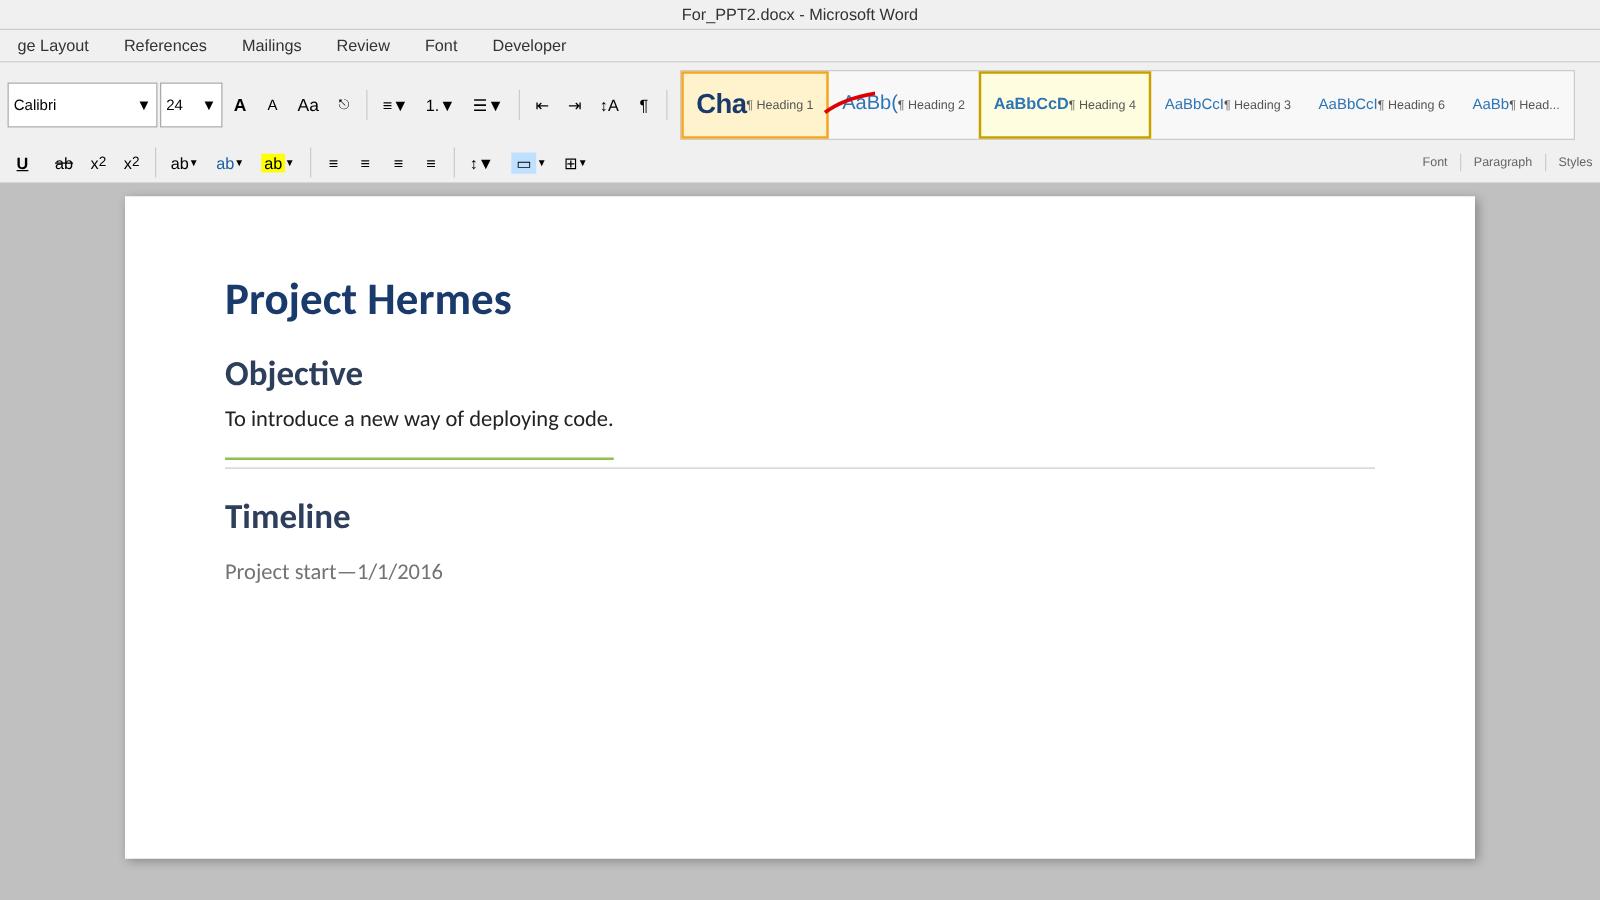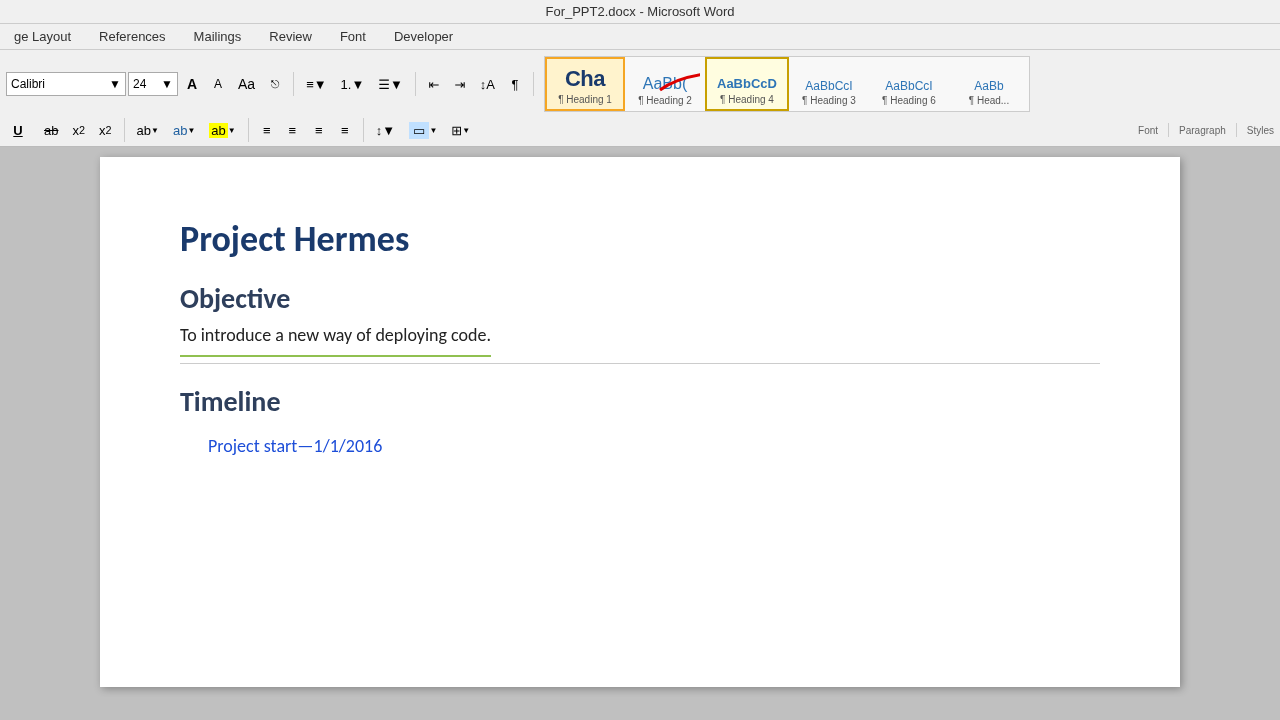--- a/index.html
+++ b/index.html
@@ -54,21 +54,21 @@
       gap: 2px;
       position: relative;
     }
 
     
     .ribbon-control {
       background: white;
       border: 1px solid #aaa;
       padding: 2px 4px;
       font-size: 12px;
-      height: 24px;
+      height: 36px;
       display: flex;
       align-items: center;
       cursor: pointer;
     }
     .ribbon-control.wide { width: 100px; }
     .ribbon-control.narrow { width: 40px; }
 
     .ribbon-btn {
       background: #f0f0f0;
       border: 1px solid transparent;
@@ -77,21 +77,21 @@
       height: 24px;
       display: flex;
       align-items: center;
       justify-content: center;
       cursor: pointer;
       min-width: 24px;
     }
 
     .style-item {
       display: flex;
-      flex-direction: column;
+      flex-direction: row;
       align-items: center;
       justify-content: flex-end;
       padding: 2px 10px 4px 10px;
       cursor: pointer;
       border: 1px solid transparent;
       min-width: 80px;
       height: 54px;
     }
     .style-item.active { background: #fff3cd; border: 2px solid #f5a623; }
 
@@ -155,21 +155,21 @@
       margin-bottom: 8px;
       font-family: 'Calibri', 'Segoe UI', sans-serif;
     }
 
     .doc-body {
       font-size: 18px;
       color: #222;
       font-family: 'Calibri', 'Segoe UI', sans-serif;
       margin-bottom: 6px;
       border-bottom: 2px solid #90c050;
-      padding-bottom: 9px;
+      padding-bottom: 20px;
       display: inline-block;
     }
 
     .doc-body-underline-container {
       margin-bottom: 20px;
     }
 
     .doc-separator {
       border: none;
       border-top: 1px solid #ccc;
@@ -179,24 +179,23 @@
     .doc-heading3 {
       font-size: 28px;
       font-weight: bold;
       color: #2e3f5c;
       margin-bottom: 16px;
       font-family: 'Calibri', 'Segoe UI', sans-serif;
     }
 
     .doc-subtext {
       font-size: 18px;
-      color: #1d4ed8;
+      color: #737373;
       font-family: 'Calibri', 'Segoe UI', sans-serif;
       margin-bottom: 10px;
-      margin-left: 28px;
     }
 
     
     .arrow-overlay {
       position: absolute;
       top: 0;
       left: 0;
       pointer-events: none;
     }
 

